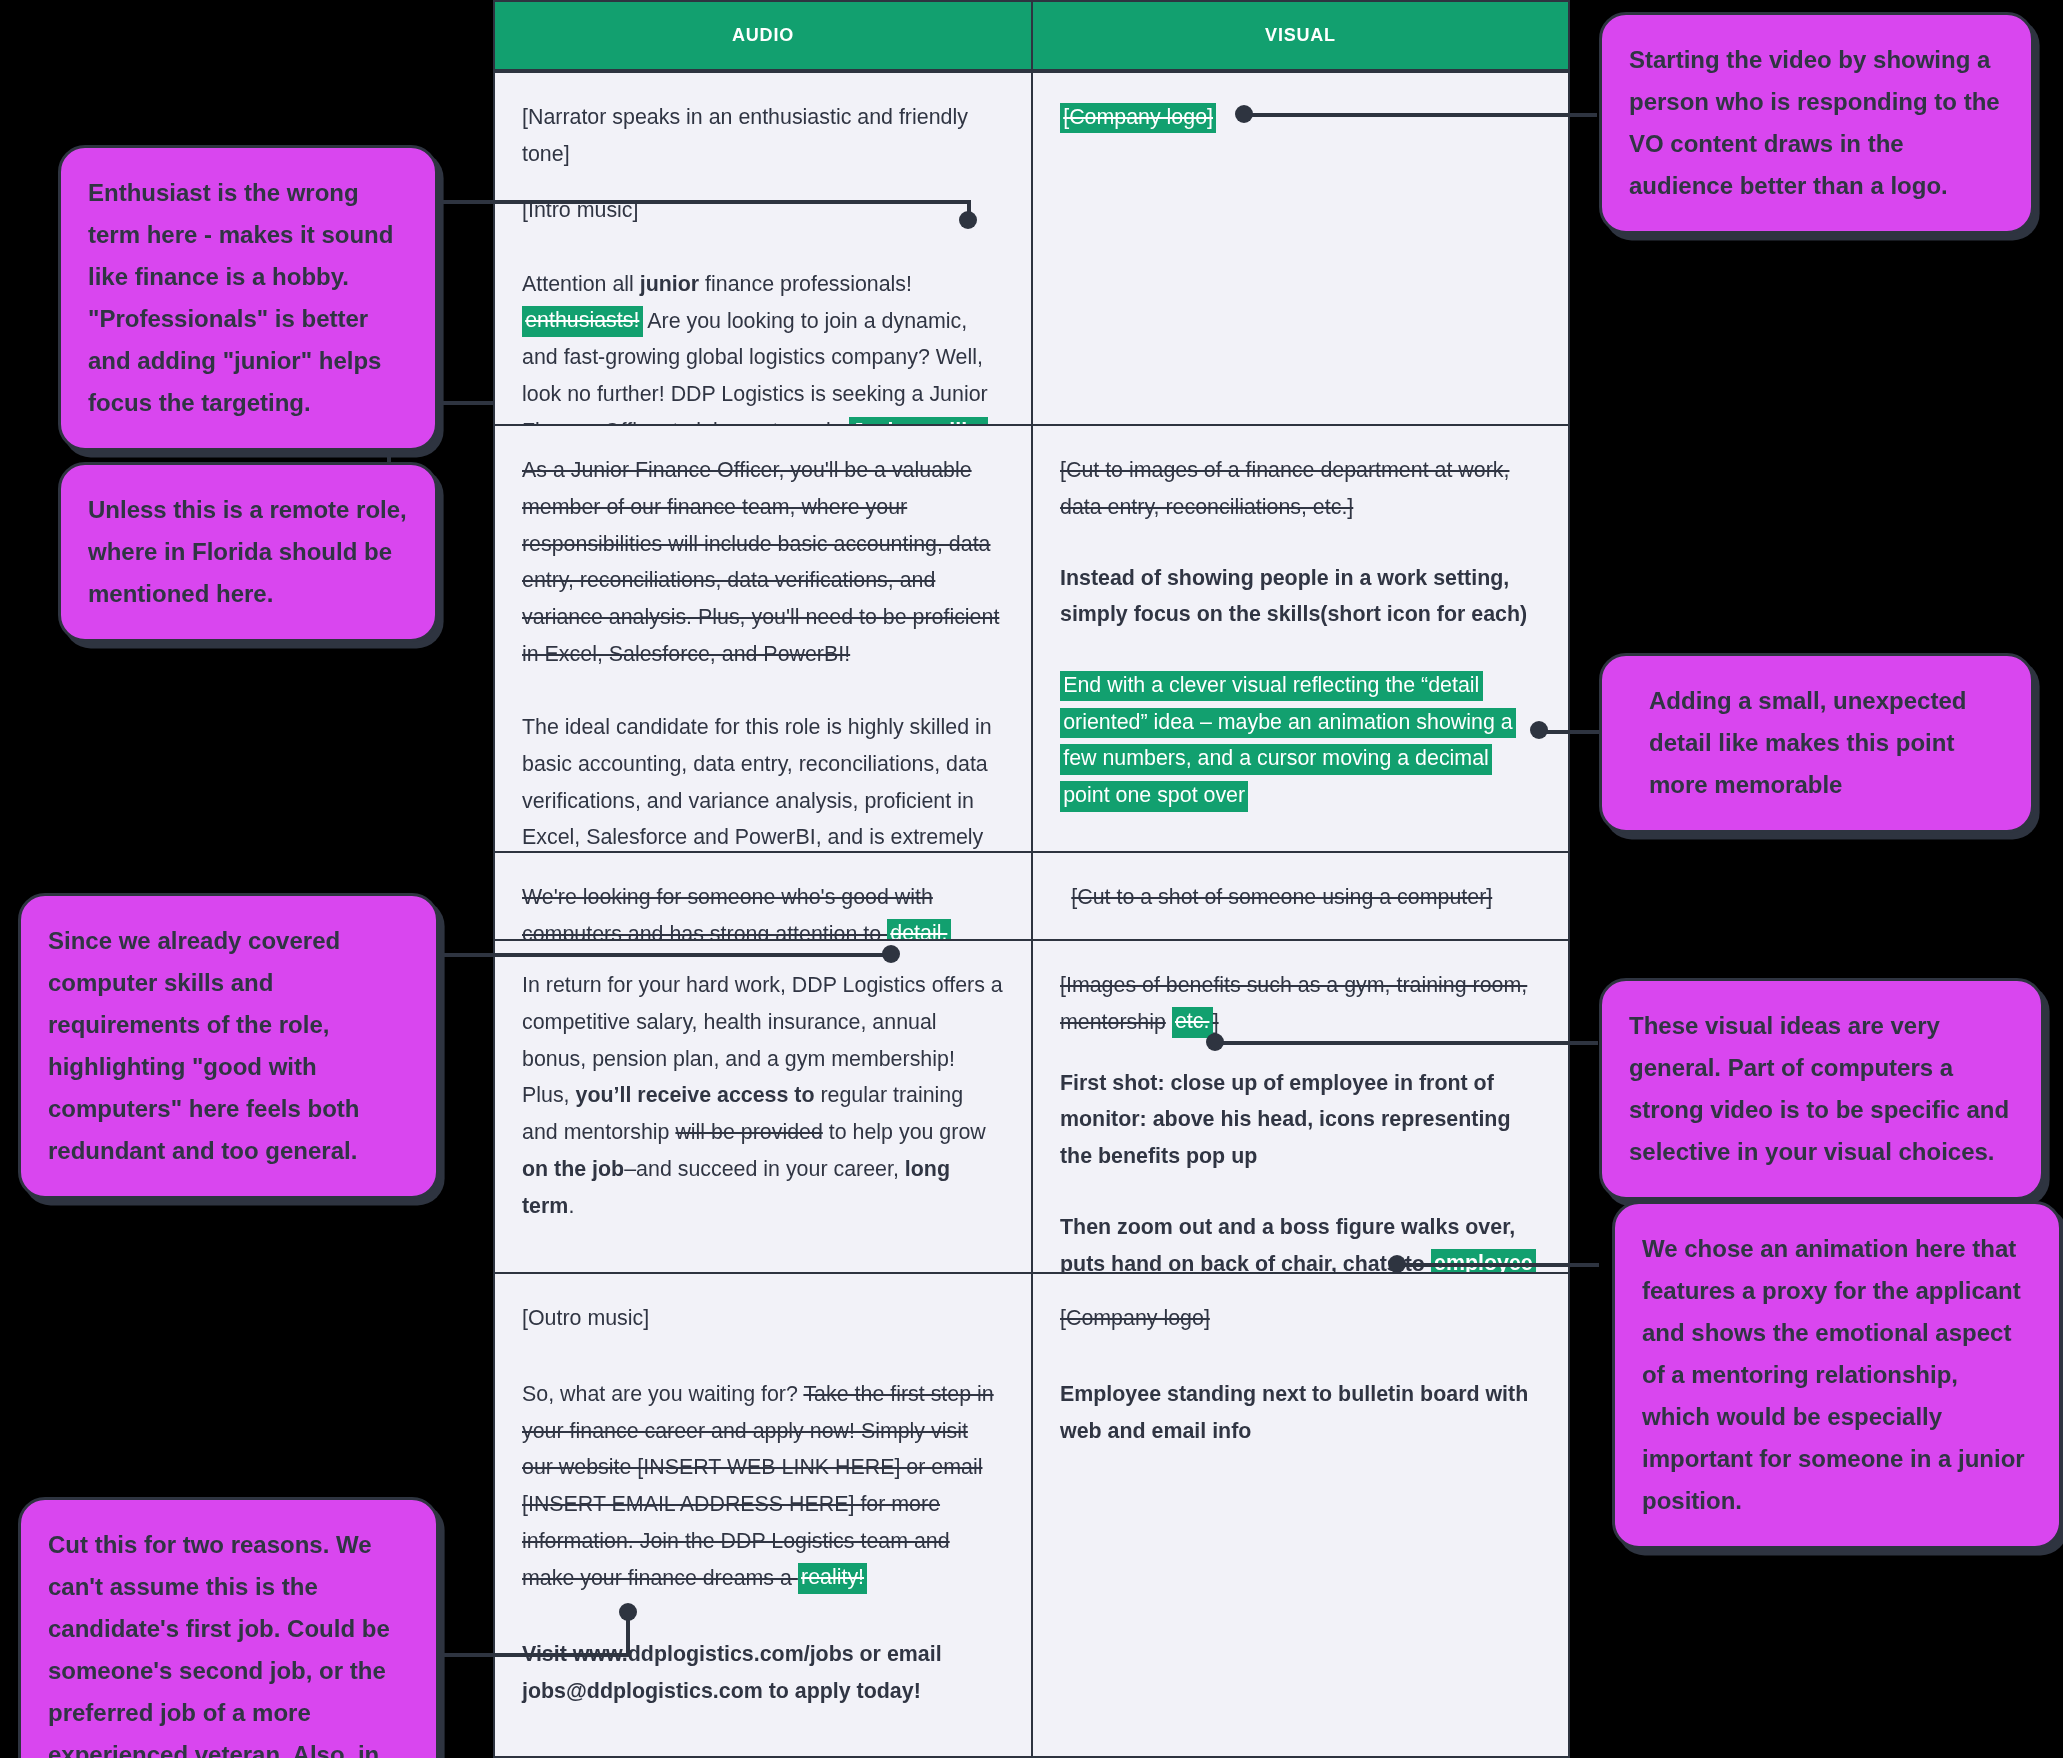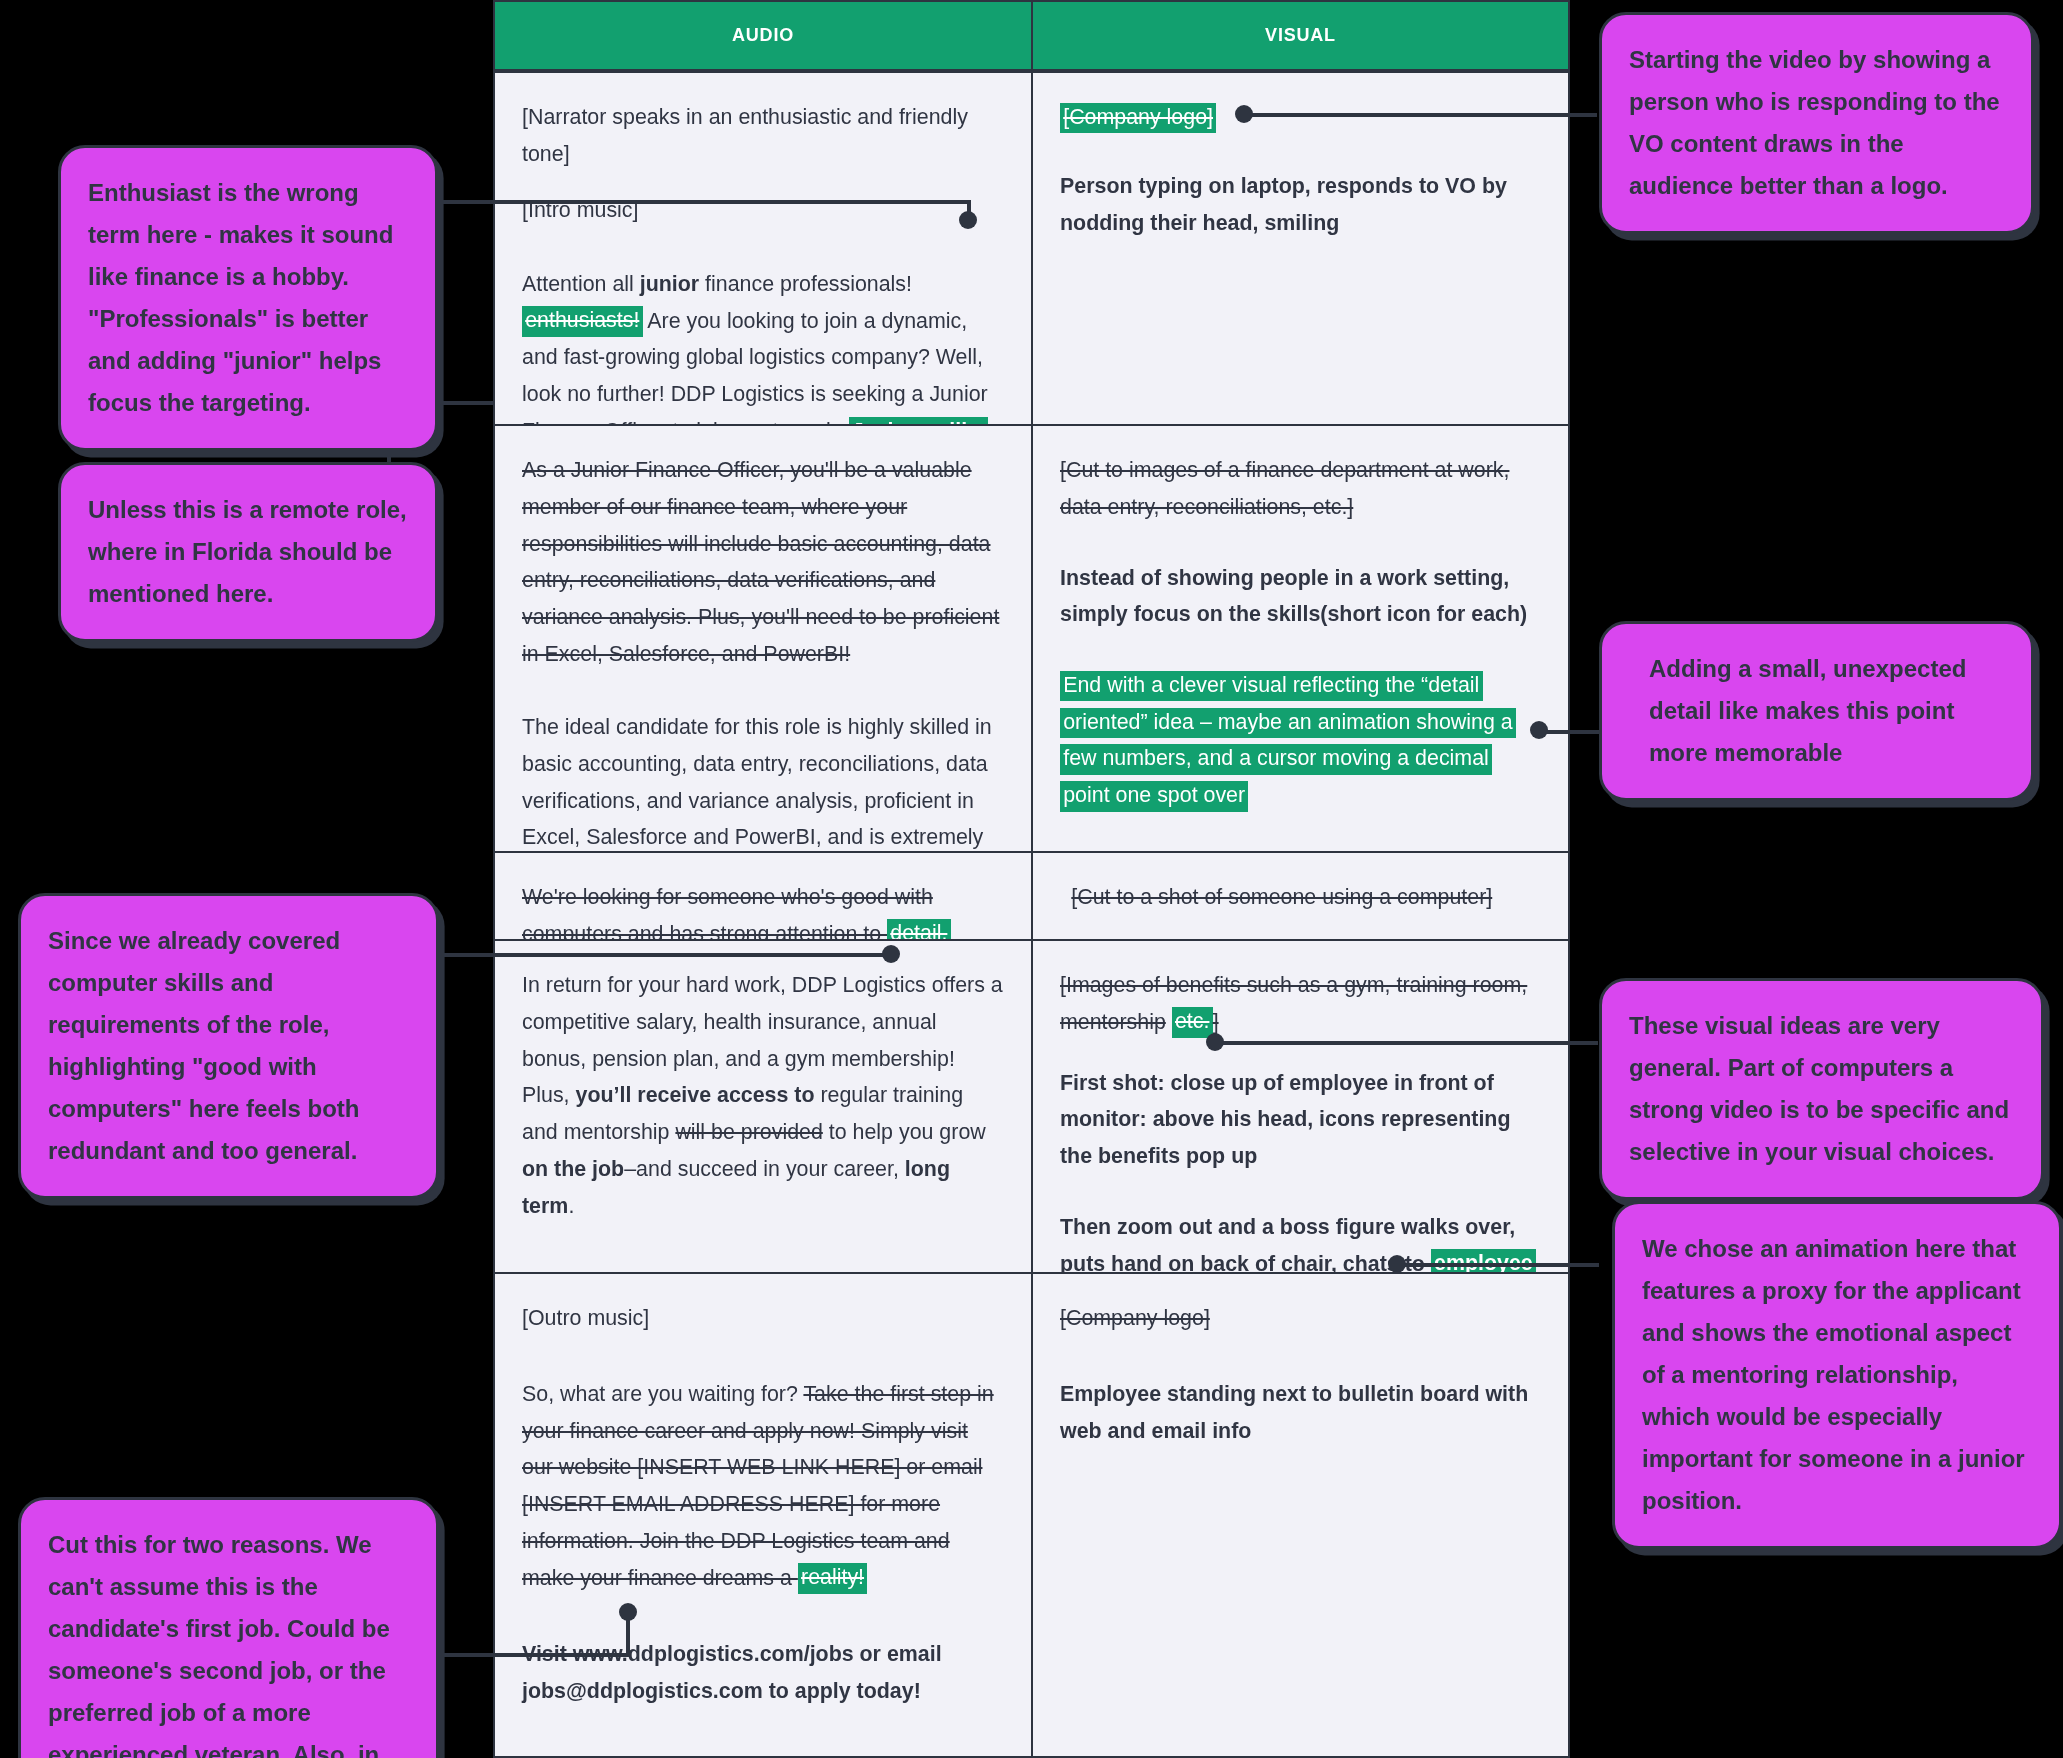--- a/index.html
+++ b/index.html
@@ -138,21 +138,20 @@
     <div class="table-body">
 
       <div class="trow r1">
         <div class="cell audio">
           <p class="para tight" style="margin-bottom:19.3px;"><span>[Narrator speaks in an enthusiastic and friendly tone]</span></p>
           <p class="para" style="margin-bottom:37px;"><span>[Intro music]</span></p>
           <p class="para"><span>Attention all </span><span class="b">junior</span><span> finance professionals!</span> <span class="hl strike">enthusiasts!</span> <span>Are you looking to join a dynamic, and fast-growing global logistics company? Well, look no further! DDP Logistics is seeking a Junior Finance Officer to join our team in </span><span class="hl b">Jacksonville,</span></p>
         </div>
         <div class="cell visual">
           <p class="para" style="margin-bottom:32px;"><span class="hl strike">[Company logo]</span></p>
-          <p class="para bold-block">Person typing on laptop, responds to VO by nodding their head, smiling</p>
         </div>
       </div>
 
       <div class="trow r2">
         <div class="cell audio">
           <p class="para strike" style="margin-bottom:36px;">As a Junior Finance Officer, you'll be a valuable member of our finance team, where your responsibilities will include basic accounting, data entry, reconciliations, data verifications, and variance analysis. Plus, you'll need to be proficient in Excel, Salesforce, and PowerBI!</p>
           <p class="para">The ideal candidate for this role is highly skilled in basic accounting, data entry, reconciliations, data verifications, and variance analysis, proficient in Excel, Salesforce and PowerBI, and is extremely detail oriented.</p>
         </div>
         <div class="cell visual">
           <p class="para strike" style="margin-bottom:34px;">[Cut to images of a finance department at work, data entry, reconciliations, etc.]</p>
@@ -209,21 +208,21 @@
   </div>
 
   <div class="bubble" style="left:18px; top:1497px; width:421px;">
     <span>Cut this for two reasons. We can't assume this is the candidate's first job. Could be someone's second job, or the preferred job of a more experienced veteran. Also, in ChatGPT's ending, there are a few too many calls to action.</span>
   </div>
 
   <div class="bubble" style="left:1599px; top:12px; width:435px;">
     <span>Starting the video by showing a person who is responding to the VO content draws in the audience better than a logo.</span>
   </div>
 
-  <div class="bubble" style="left:1599px; top:621px; width:435px;padding-left:47px;">
+  <div class="bubble" style="left:1599px; top:653px; width:435px;padding-left:47px;">
     <span>Adding a small, unexpected detail like makes this point more memorable</span>
   </div>
 
   <div class="bubble" style="left:1599px; top:978px; width:445px;">
     <span>These visual ideas are very general. Part of computers a strong video is to be specific and selective in your visual choices.</span>
   </div>
 
   <div class="bubble" style="left:1599px; top:1201px; width:450px;margin-left:13px;">
     <span>We chose an animation here that features a proxy for the applicant and shows the emotional aspect of a mentoring relationship, which would be especially important for someone in a junior position.</span>
   </div>

